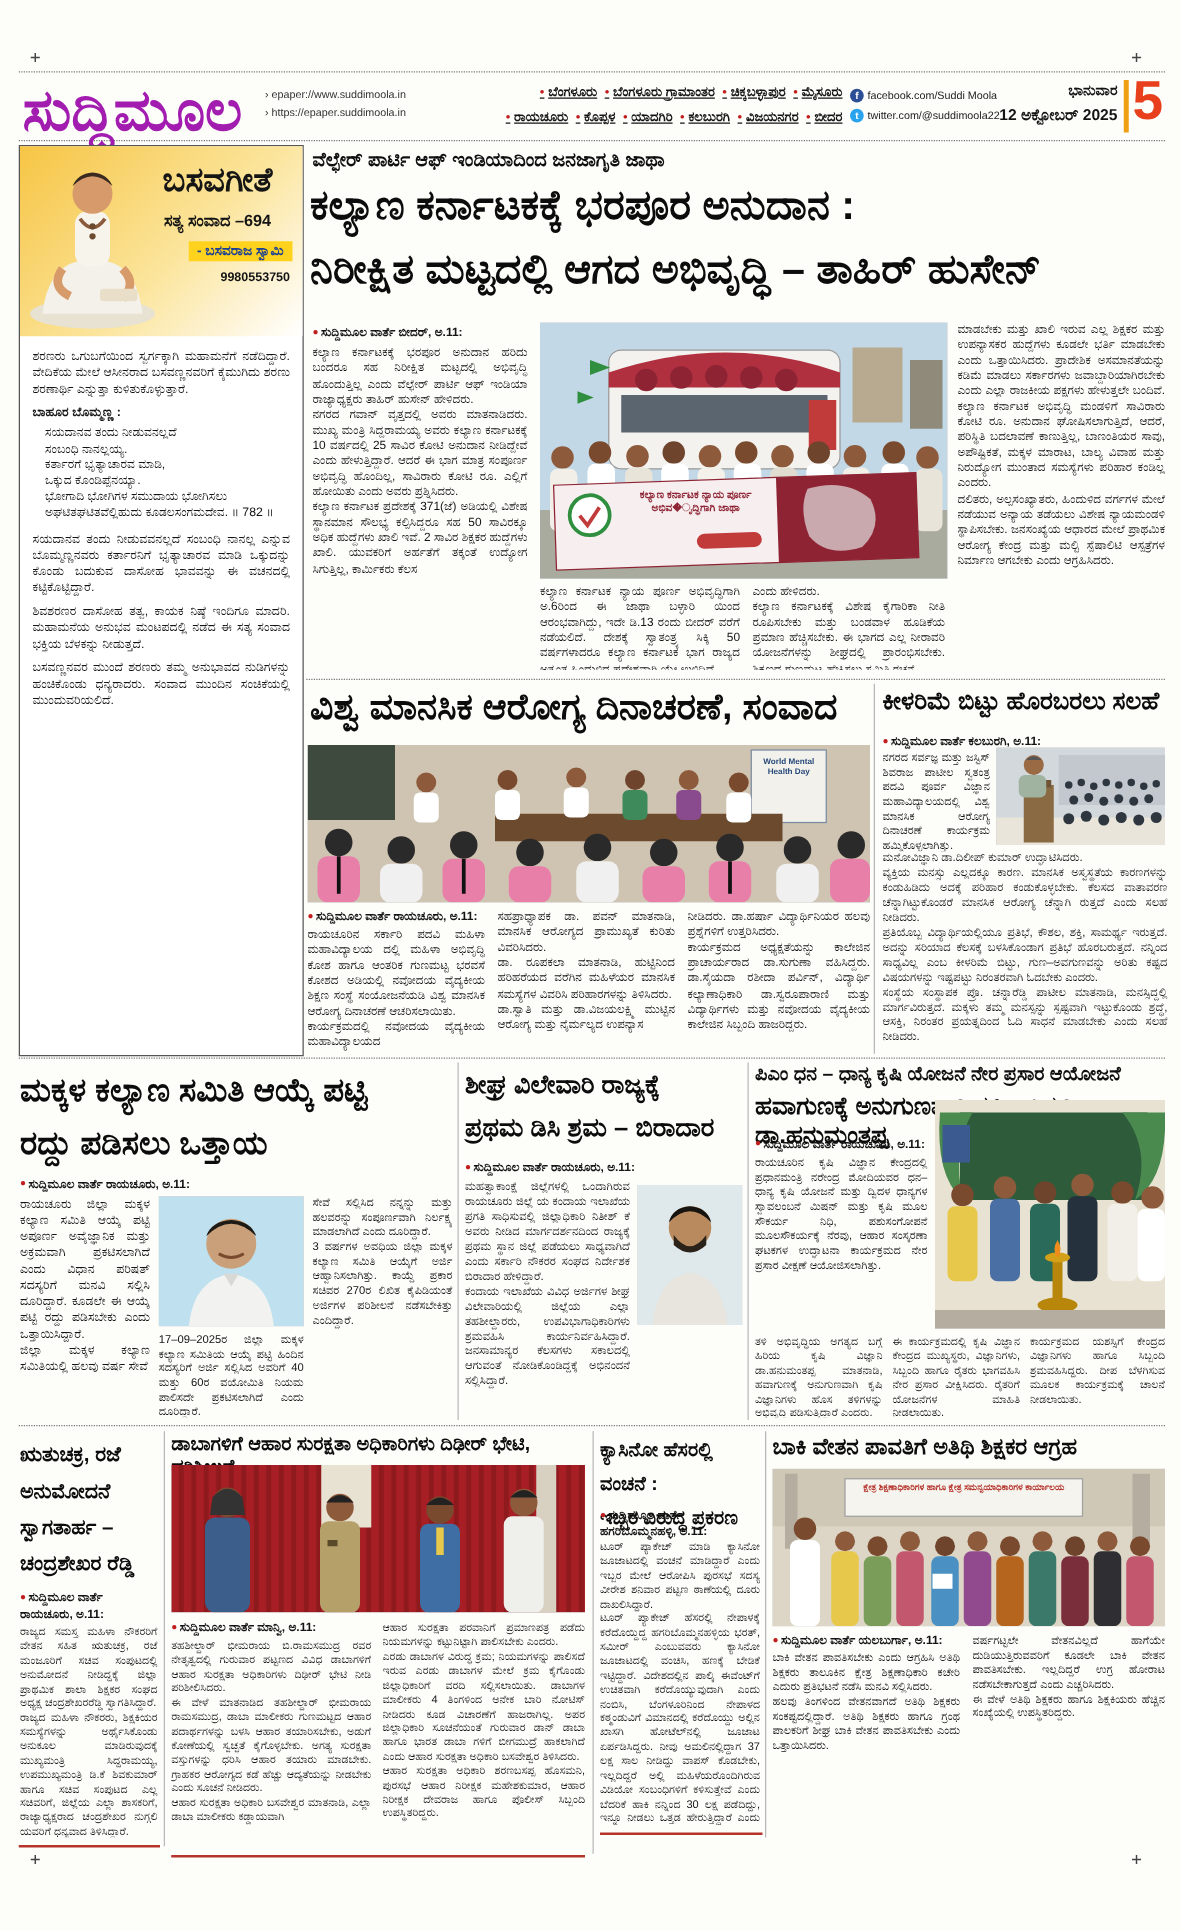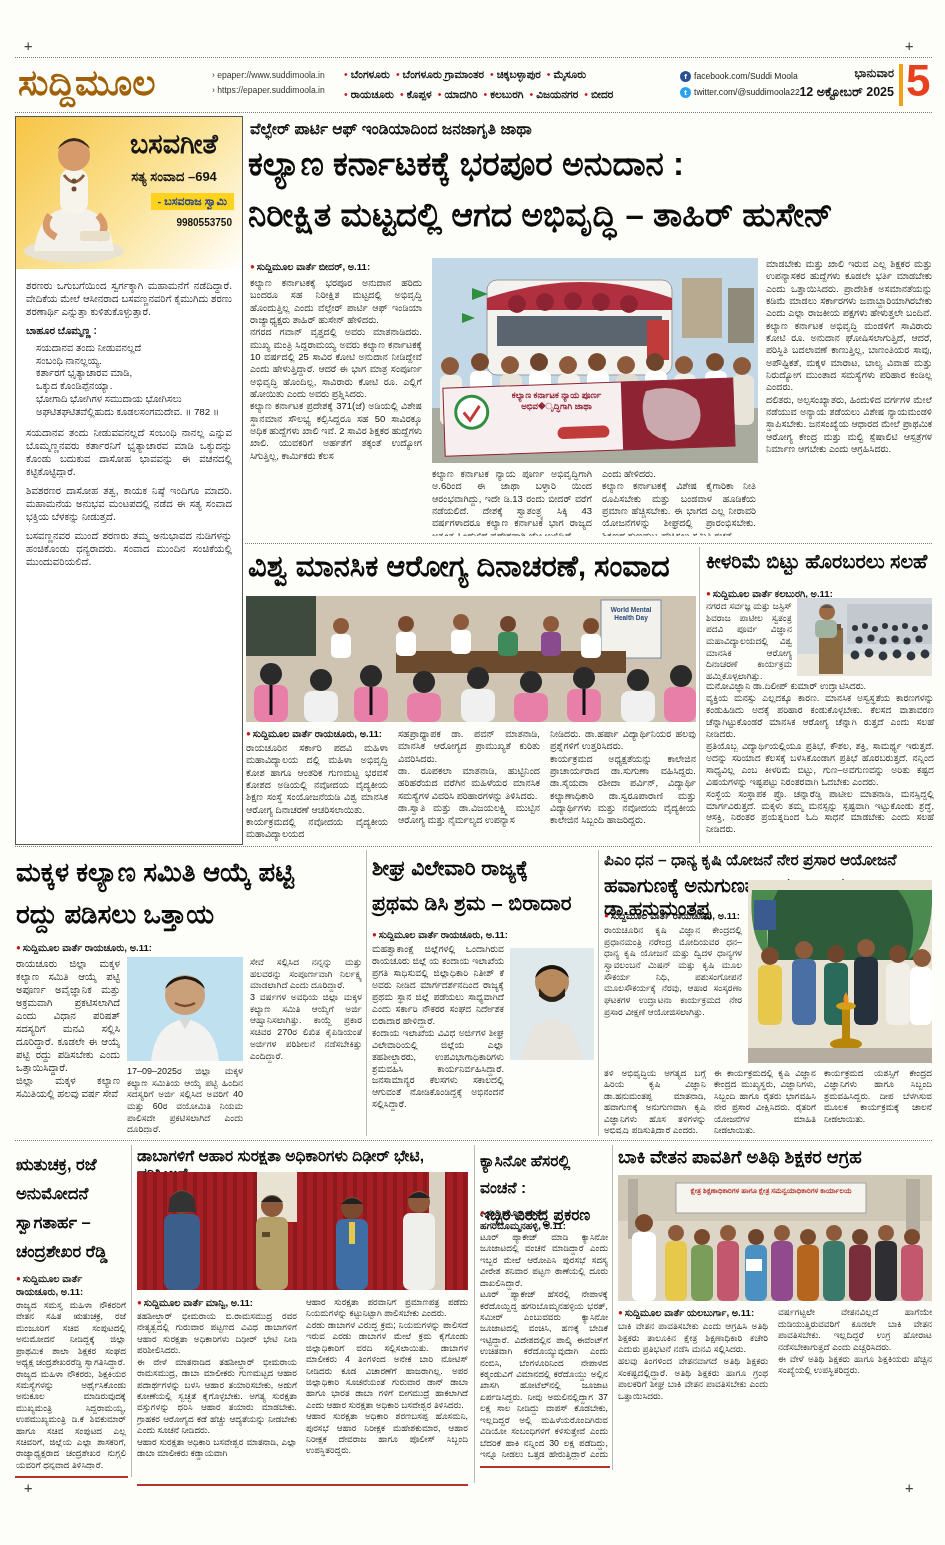--- a/index.html
+++ b/index.html
@@ -29,28 +29,28 @@
 <div id="page">
 
   <div class="crop" style="left:24px;top:38px;">+</div>
   <div class="crop" style="left:905px;top:38px;">+</div>
   <div class="crop" style="left:24px;top:1480px;">+</div>
   <div class="crop" style="left:905px;top:1480px;">+</div>
 
   <div class="hrule-dot" style="left:15px;top:57px;width:917px;"></div>
   <div class="hrule-dot" style="left:15px;top:112px;width:917px;"></div>
 
-  <div class="abs" style="left:18px;top:62px;font-family:'Liberation Serif','DejaVu Serif',serif;font-size:36px;font-weight:800;color:#a16207;">ಸುದ್ದಿಮೂಲ</div>
+  <div class="abs" style="left:18px;top:62px;font-family:'Liberation Serif','DejaVu Serif',serif;font-size:46px;font-weight:800;color:#a21caf;">ಸುದ್ದಿಮೂಲ</div>
 
   <div class="abs" style="left:212px;top:68px;font-size:8.6px;color:#333;line-height:1.8;">
     <div>› <span>epaper://www.suddimoola.in</span></div>
     <div>› <span>https://epaper.suddimoola.in</span></div>
   </div>
 
-  <div class="abs" style="left:338px;top:64px;width:336px;font-size:10.5px;line-height:1.95;text-align:left;">
+  <div class="abs" style="left:338px;top:64px;width:336px;font-size:10.5px;line-height:1.95;text-align:right;text-decoration:underline;">
     <div><span class="cdot">•</span><span class="cname">ಬೆಂಗಳೂರು</span><span class="cdot">•</span><span class="cname">ಬೆಂಗಳೂರು ಗ್ರಾಮಾಂತರ</span><span class="cdot">•</span><span class="cname">ಚಿಕ್ಕಬಳ್ಳಾಪುರ</span><span class="cdot">•</span><span class="cname">ಮೈಸೂರು</span></div>
     <div><span class="cdot">•</span><span class="cname">ರಾಯಚೂರು</span><span class="cdot">•</span><span class="cname">ಕೊಪ್ಪಳ</span><span class="cdot">•</span><span class="cname">ಯಾದಗಿರಿ</span><span class="cdot">•</span><span class="cname">ಕಲಬುರಗಿ</span><span class="cdot">•</span><span class="cname">ವಿಜಯನಗರ</span><span class="cdot">•</span><span class="cname">ಬೀದರ</span></div>
   </div>
 
   <div class="abs" style="left:680px;top:68px;font-size:8.6px;line-height:1.9;color:#222;">
     <div><span class="soc-ic" style="background:#2d4f95;">f</span><span>facebook.com/Suddi Moola</span></div>
     <div><span class="soc-ic" style="background:#2aa3ef;">t</span><span>twitter.com/@suddimoola22</span></div>
   </div>
 
   <div class="abs" style="left:790px;top:64px;width:104px;text-align:right;line-height:1.6;">
@@ -159,21 +159,21 @@
     </svg>
     <div class="ptext" style="left:62px;top:132px;width:125px;font-size:8.5px;color:#8e2433;">
       <div>ಕಲ್ಯಾಣ ಕರ್ನಾಟಕ ನ್ಯಾಯ ಪೂರ್ಣ</div>
         <div>ಅಭಿವ�ೃದ್ಧಿಗಾಗಿ ಜಾಥಾ</div>
     </div>
   </div>
 
   <div class="abs bt" style="left:766px;top:258px;width:166px;height:278px;">ಮಾಡಬೇಕು ಮತ್ತು ಖಾಲಿ ಇರುವ ಎಲ್ಲ ಶಿಕ್ಷಕರ ಮತ್ತು ಉಪನ್ಯಾಸಕರ ಹುದ್ದೆಗಳು ಕೂಡಲೇ ಭರ್ತಿ ಮಾಡಬೇಕು ಎಂದು ಒತ್ತಾಯಿಸಿದರು. ಪ್ರಾದೇಶಿಕ ಅಸಮಾನತೆಯನ್ನು ಕಡಿಮೆ ಮಾಡಲು ಸರ್ಕಾರಗಳು ಜವಾಬ್ದಾರಿಯಾಗಿರಬೇಕು ಎಂದು ಎಲ್ಲಾ ರಾಜಕೀಯ ಪಕ್ಷಗಳು ಹೇಳುತ್ತಲೇ ಬಂದಿವೆ. ಕಲ್ಯಾಣ ಕರ್ನಾಟಕ ಅಭಿವೃದ್ಧಿ ಮಂಡಳಿಗೆ ಸಾವಿರಾರು ಕೋಟಿ ರೂ. ಅನುದಾನ ಘೋಷಿಸಲಾಗುತ್ತಿದೆ, ಆದರೆ, ಪರಿಸ್ಥಿತಿ ಬದಲಾವಣೆ ಕಾಣುತ್ತಿಲ್ಲ, ಬಾಣಂತಿಯರ ಸಾವು, ಅಪೌಷ್ಟಿಕತೆ, ಮಕ್ಕಳ ಮಾರಾಟ, ಬಾಲ್ಯ ವಿವಾಹ ಮತ್ತು ನಿರುದ್ಯೋಗ ಮುಂತಾದ ಸಮಸ್ಯೆಗಳು ಪರಿಹಾರ ಕಂಡಿಲ್ಲ ಎಂದರು.
   ದಲಿತರು, ಅಲ್ಪಸಂಖ್ಯಾತರು, ಹಿಂದುಳಿದ ವರ್ಗಗಳ ಮೇಲೆ ನಡೆಯುವ ಅನ್ಯಾಯ ತಡೆಯಲು ವಿಶೇಷ ನ್ಯಾಯಮಂಡಳಿ ಸ್ಥಾಪಿಸಬೇಕು. ಜನಸಂಖ್ಯೆಯ ಆಧಾರದ ಮೇಲೆ ಪ್ರಾಥಮಿಕ ಆರೋಗ್ಯ ಕೇಂದ್ರ ಮತ್ತು ಮಲ್ಟಿ ಸ್ಪೆಷಾಲಿಟಿ ಆಸ್ಪತ್ರೆಗಳ ನಿರ್ಮಾಣ ಆಗಬೇಕು ಎಂದು ಆಗ್ರಹಿಸಿದರು.</div>
 
-  <div class="abs bt" style="left:432px;top:468px;width:160px;height:68px;">ಕಲ್ಯಾಣ ಕರ್ನಾಟಕ ನ್ಯಾಯ ಪೂರ್ಣ ಅಭಿವೃದ್ಧಿಗಾಗಿ ಅ.6ರಿಂದ ಈ ಜಾಥಾ ಬಳ್ಳಾರಿ ಯಿಂದ ಆರಂಭವಾಗಿದ್ದು, ಇದೇ ಡಿ.13 ರಂದು ಬೀದರ್ ವರೆಗೆ ನಡೆಯಲಿದೆ. ದೇಶಕ್ಕೆ ಸ್ವಾತಂತ್ರ್ಯ ಸಿಕ್ಕಿ 43 ವರ್ಷಗಳಾದರೂ ಕಲ್ಯಾಣ ಕರ್ನಾಟಕ ಭಾಗ ರಾಜ್ಯದ ಅತ್ಯಂತ ಹಿಂದುಳಿದ ಪ್ರದೇಶವಾಗಿ ಯೇ ಉಳಿದಿದೆ</div>
+  <div class="abs bt" style="left:432px;top:468px;width:160px;height:68px;">ಕಲ್ಯಾಣ ಕರ್ನಾಟಕ ನ್ಯಾಯ ಪೂರ್ಣ ಅಭಿವೃದ್ಧಿಗಾಗಿ ಅ.6ರಿಂದ ಈ ಜಾಥಾ ಬಳ್ಳಾರಿ ಯಿಂದ ಆರಂಭವಾಗಿದ್ದು, ಇದೇ ಡಿ.13 ರಂದು ಬೀದರ್ ವರೆಗೆ ನಡೆಯಲಿದೆ. ದೇಶಕ್ಕೆ ಸ್ವಾತಂತ್ರ್ಯ ಸಿಕ್ಕಿ 50 ವರ್ಷಗಳಾದರೂ ಕಲ್ಯಾಣ ಕರ್ನಾಟಕ ಭಾಗ ರಾಜ್ಯದ ಅತ್ಯಂತ ಹಿಂದುಳಿದ ಪ್ರದೇಶವಾಗಿ ಯೇ ಉಳಿದಿದೆ</div>
   <div class="abs bt" style="left:602px;top:468px;width:154px;height:68px;">ಎಂದು ಹೇಳಿದರು.
   ಕಲ್ಯಾಣ ಕರ್ನಾಟಕಕ್ಕೆ ವಿಶೇಷ ಕೈಗಾರಿಕಾ ನೀತಿ ರೂಪಿಸಬೇಕು ಮತ್ತು ಬಂಡವಾಳ ಹೂಡಿಕೆಯ ಪ್ರಮಾಣ ಹೆಚ್ಚಿಸಬೇಕು. ಈ ಭಾಗದ ಎಲ್ಲ ನೀರಾವರಿ ಯೋಜನೆಗಳನ್ನು ಶೀಘ್ರದಲ್ಲಿ ಪ್ರಾರಂಭಿಸಬೇಕು. ಶಿಕ್ಷಣದ ಗುಣಮಟ್ಟ ಹೆಚ್ಚಿಸಲು ಸಮಿತಿ ರಚನೆ</div>
 
   <div class="hrule-dot" style="left:245px;top:543px;width:687px;"></div>
   <div class="vrule" style="left:699px;top:547px;height:296px;"></div>
 
   <div class="abs hl" style="left:248px;top:550px;width:450px;font-size:29px;">ವಿಶ್ವ ಮಾನಸಿಕ ಆರೋಗ್ಯ ದಿನಾಚರಣೆ, ಸಂವಾದ</div>
 
   <div class="photo" style="left:246px;top:596px;width:450px;height:126px;">
     <svg width="450" height="126" viewBox="0 0 450 126" preserveAspectRatio="none">

